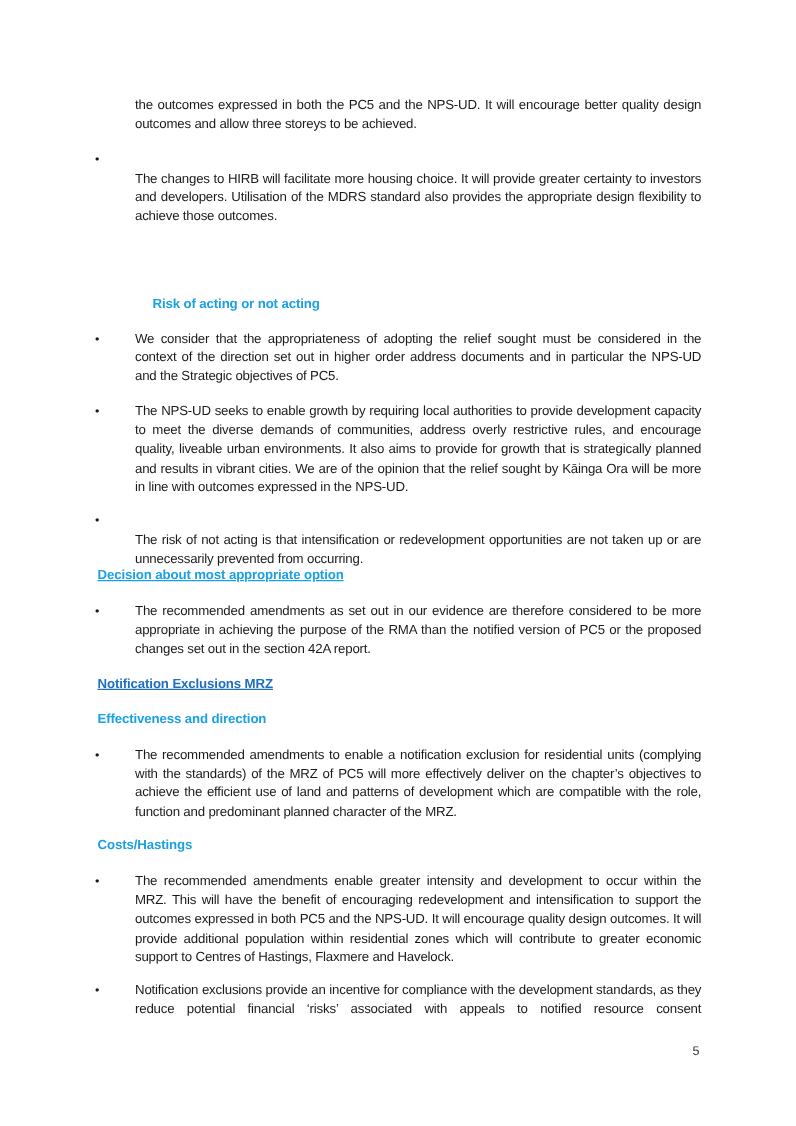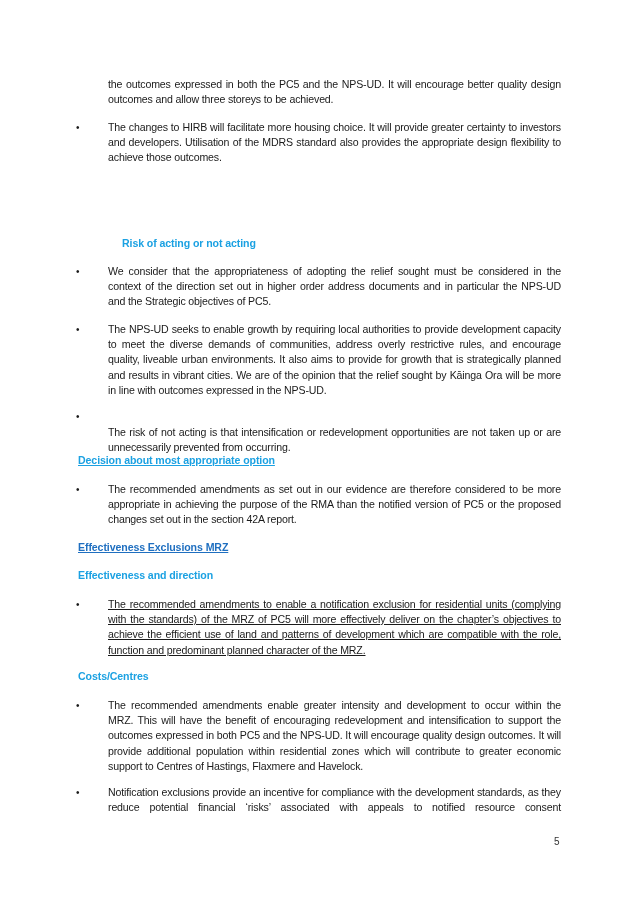--- a/index.html
+++ b/index.html
@@ -30,21 +30,21 @@
   </style>
 </head>
 <body>
 
 <div class="page">
 
   <div class="para" style="top:77px;">the outcomes expressed in both the PC5 and the NPS-UD.  It will encourage better quality design outcomes and allow three storeys to be achieved.</div>
 
   <div class="bullet-item" style="top:120px;">
     <span class="bullet">•</span>
-    <div class="para" style="top:0;">The changes to HIRB will facilitate more housing choice.  It will provide greater certainty to investors and developers.  Utilisation of the MDRS standard also provides the appropriate design flexibility to achieve those outcomes.</div>
+    <div class="para" style="top:16px;">The changes to HIRB will facilitate more housing choice.  It will provide greater certainty to investors and developers.  Utilisation of the MDRS standard also provides the appropriate design flexibility to achieve those outcomes.</div>
   </div>
 
   <div class="heading" style="top:236px;margin-left:44px;">Risk of acting or not acting</div>
 
   <div class="bullet-item" style="top:264px;">
     <span class="bullet">•</span>
     <div class="para" style="top:0;">We consider that the appropriateness of adopting the relief sought must be considered in the context of the direction set out in higher order address documents and in particular the NPS-UD and the Strategic objectives of PC5.</div>
   </div>
 
   <div class="bullet-item" style="top:322px;">
@@ -57,30 +57,30 @@
     <div class="para" style="top:16px;">The risk of not acting is that intensification or redevelopment opportunities are not taken up or are unnecessarily prevented from occurring.</div>
   </div>
 
   <div class="heading" style="top:453px;text-decoration:underline;">Decision about most appropriate option</div>
 
   <div class="bullet-item" style="top:482px;">
     <span class="bullet">•</span>
     <div class="para" style="top:0;">The recommended amendments as set out in our evidence are therefore considered to be more appropriate in achieving the purpose of the RMA than the notified version of PC5 or the proposed changes set out in the section 42A report.</div>
   </div>
 
-  <div class="heading link" style="top:540px;">Effectiveness Exclusions MRZ</div>
+  <div class="heading link" style="top:540px;">Notification Exclusions MRZ</div>
 
   <div class="heading" style="top:568px;">Effectiveness and direction</div>
 
   <div class="bullet-item" style="top:597px;">
     <span class="bullet">•</span>
-    <div class="para" style="top:0;text-decoration:underline;">The recommended amendments to enable a notification exclusion for residential units (complying with the standards) of the MRZ of PC5 will more effectively deliver on the chapter’s objectives to achieve the efficient use of land and patterns of development which are compatible with the role, function and predominant planned character of the MRZ.</div>
+    <div class="para" style="top:0;">The recommended amendments to enable a notification exclusion for residential units (complying with the standards) of the MRZ of PC5 will more effectively deliver on the chapter’s objectives to achieve the efficient use of land and patterns of development which are compatible with the role, function and predominant planned character of the MRZ.</div>
   </div>
 
-  <div class="heading" style="top:669px;">Costs/Centres</div>
+  <div class="heading" style="top:669px;">Costs/Hastings</div>
 
   <div class="bullet-item" style="top:698px;">
     <span class="bullet">•</span>
     <div class="para" style="top:0;">The recommended amendments enable greater intensity and development to occur within the MRZ.  This will have the benefit of encouraging redevelopment and intensification to support the outcomes expressed in both PC5 and the NPS-UD.  It will encourage quality design outcomes.  It will provide additional population within residential zones which will contribute to greater economic support to Centres of Hastings, Flaxmere and Havelock.</div>
   </div>
 
   <div class="bullet-item" style="top:785px;">
     <span class="bullet">•</span>
     <div class="para" style="top:0;text-align-last:justify;">Notification exclusions provide an incentive for compliance with the development standards, as they reduce potential financial ‘risks’ associated with appeals to notified resource consent</div>
   </div>

